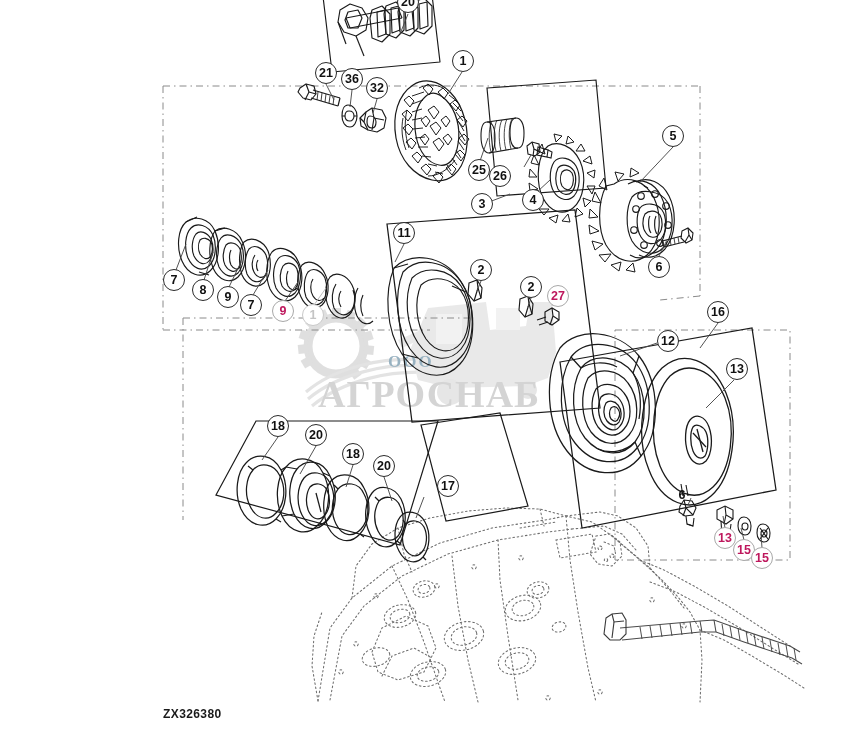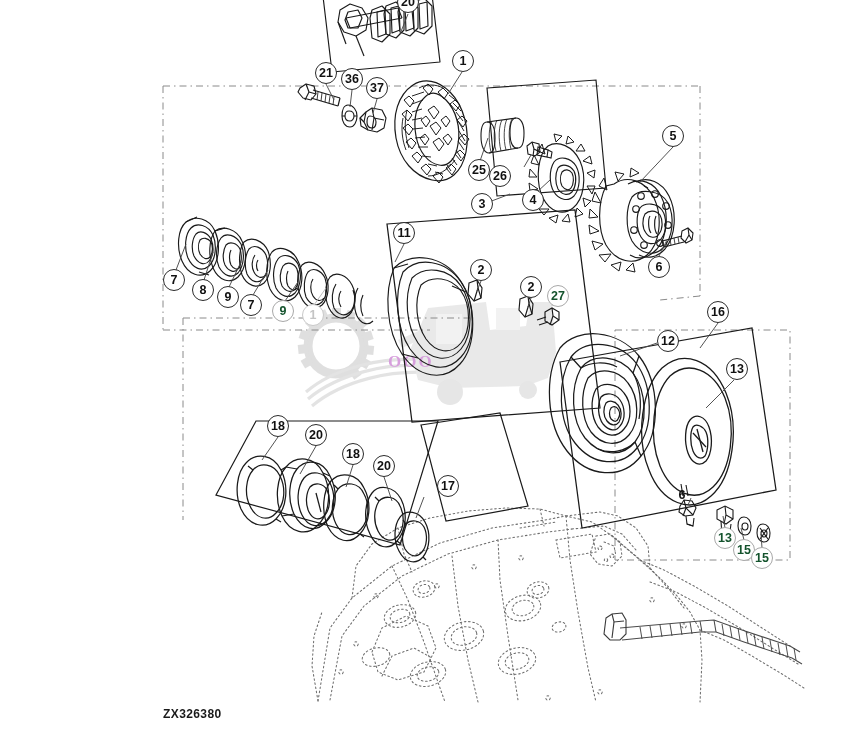--- a/index.html
+++ b/index.html
@@ -17,21 +17,21 @@
   }
   #watermark .wm-text{
     position:absolute;left:28px;top:72px;
     font-family:"Liberation Serif", serif;
     font-size:38px;font-weight:bold;color:#9a9a9a;letter-spacing:1px;
     -webkit-text-stroke:0px;
   }
   #watermark .wm-ooo{
     position:absolute;left:98px;top:52px;
     font-family:"Liberation Serif", serif;
-    font-size:17px;font-weight:bold;color:#a21caf;letter-spacing:2px;
+    font-size:17px;font-weight:bold;color:#0c4a6e;letter-spacing:2px;
   }
 
   
   svg.layer{position:absolute;left:0;top:0;width:841px;height:731px;}
   svg.layer{overflow:visible;}
 
   
   .callout{
     position:absolute;width:22px;height:22px;
     transform:translate(-11px,-11px);
@@ -42,21 +42,21 @@
     box-sizing:border-box;
   }
   .callout .num{
     position:absolute;inset:0;display:flex;align-items:center;justify-content:center;
     font-size:12.5px;font-weight:bold;color:#111;
     font-family:"Liberation Sans", sans-serif;line-height:1;
   }
   .callout.faint .bub{border-color:#c9c9c9;}
   .callout.faint .num{color:#c4c4c4;}
   .callout.pale .bub{border-color:#a8a8a8;}
-  .callout.pale .num{color:#14532d;}
+  .callout.pale .num{color:#be185d;}
   .callout.clip{overflow:hidden;}
 
   
   #partno{
     position:absolute;left:163px;top:707px;
     font-size:12px;font-weight:bold;color:#1a1a1a;letter-spacing:.4px;
     border-bottom:1.4px solid #1a1a1a;padding-bottom:17px;
     font-family:"Liberation Sans", sans-serif;
   }
 </style>
@@ -184,20 +184,21 @@
         <path d="M120 50 L138 8 L196 2 L200 30 L236 26 L240 2 L262 2 L266 52 L258 78
                  L236 86 L160 88 L128 80 Z"></path>
         <rect x="146" y="14" width="26" height="30" fill="#e2e2e2"></rect>
         <rect x="206" y="8" width="24" height="22" fill="#e2e2e2"></rect>
         <circle cx="160" cy="92" r="13" fill="#c4c4c4"></circle>
         <circle cx="238" cy="90" r="9" fill="#c4c4c4"></circle>
         <path d="M108 40 L140 26 L142 34 L112 48 Z"></path>
       </g>
     </svg>
     <div class="wm-ooo">ООО</div>
+    <div class="wm-text">АГРОСНАБ</div>
   </div>
 
   <svg class="layer" viewBox="0 0 841 731" preserveAspectRatio="none" aria-hidden="true">
 
     <g fill="none" stroke="#8a8a8a" stroke-width="1" stroke-dasharray="7 4 1.5 4">
       <path d="M163 86 L163 330"></path>
       <path d="M163 86 L700 86"></path>
       <path d="M700 86 L700 296"></path>
       <path d="M163 330 L430 330"></path>
       <path d="M183 318 L183 520"></path>
@@ -671,21 +672,21 @@
       <div class="callout" style="left: 326px; top: 73px;">
         <div class="bub"></div>
         <div class="num">21</div>
       </div>
       <div class="callout" style="left: 352px; top: 79px;">
         <div class="bub"></div>
         <div class="num">36</div>
       </div>
       <div class="callout" style="left: 377px; top: 88px;">
         <div class="bub"></div>
-        <div class="num">37</div>
+        <div class="num">32</div>
       </div>
       <div class="callout" style="left: 463px; top: 61px;">
         <div class="bub"></div>
         <div class="num">1</div>
       </div>
       <div class="callout" style="left: 673px; top: 136px;">
         <div class="bub"></div>
         <div class="num">5</div>
       </div>
       <div class="callout" style="left: 479px; top: 170px;">

